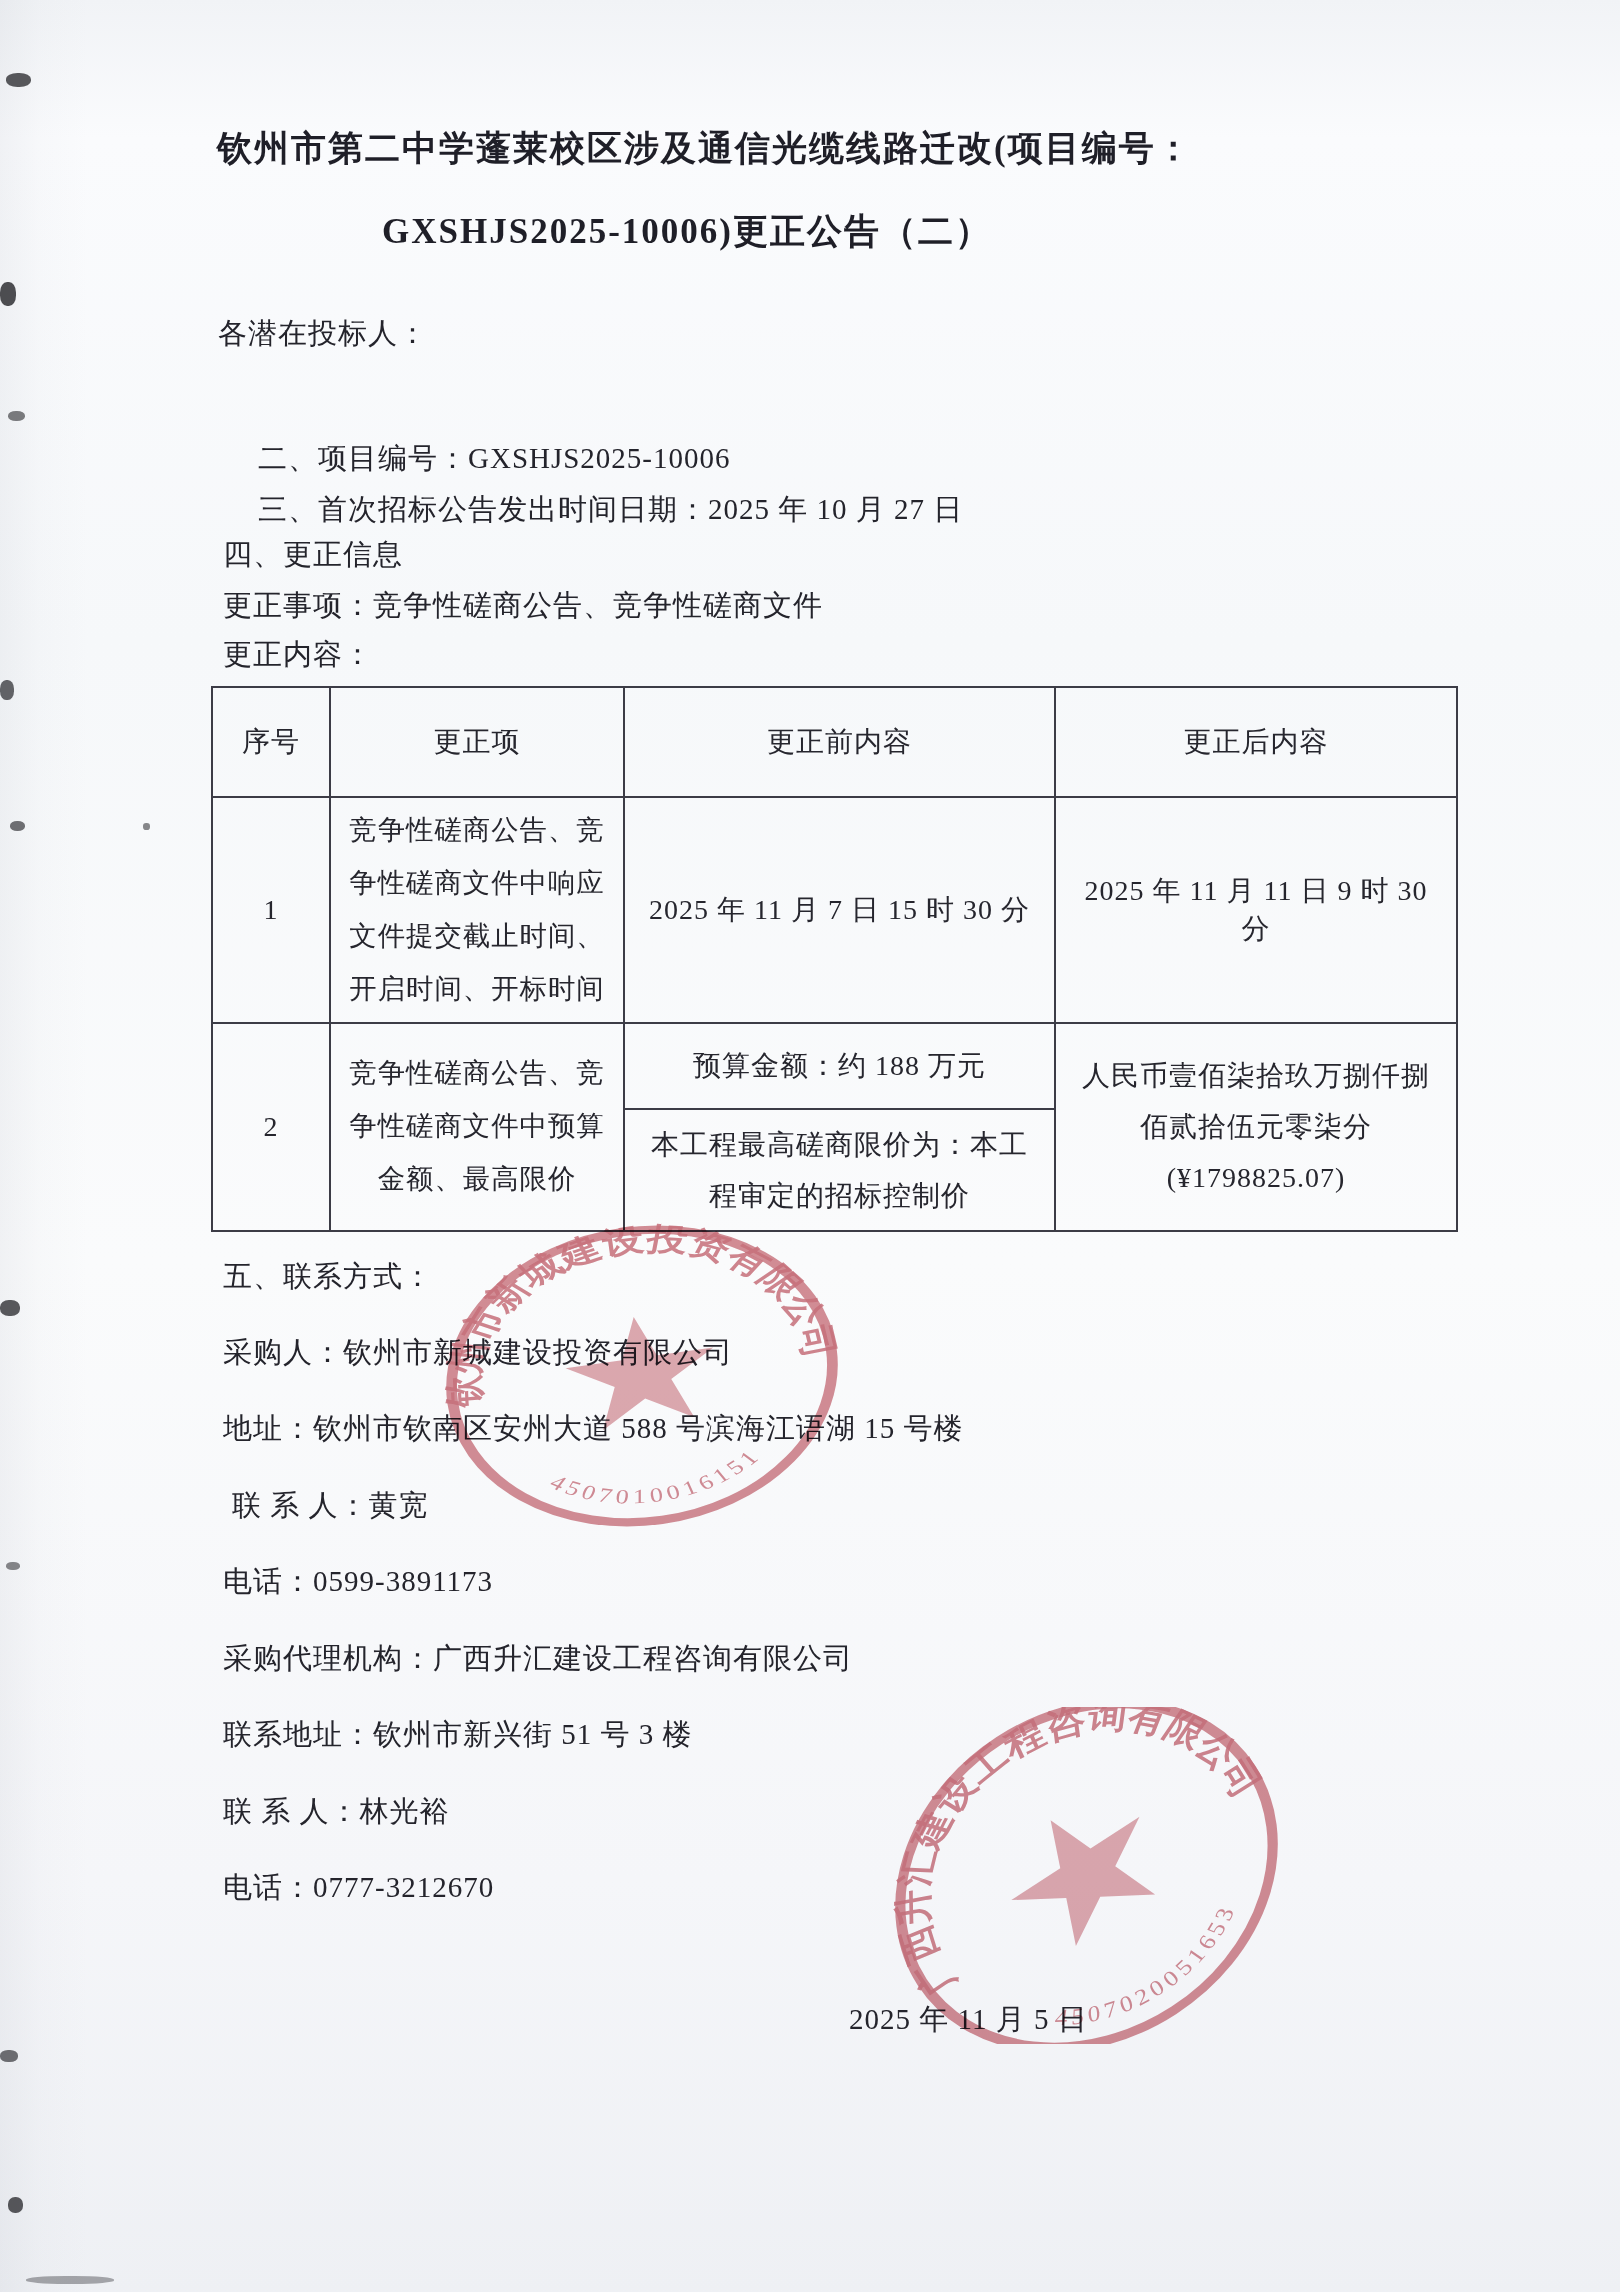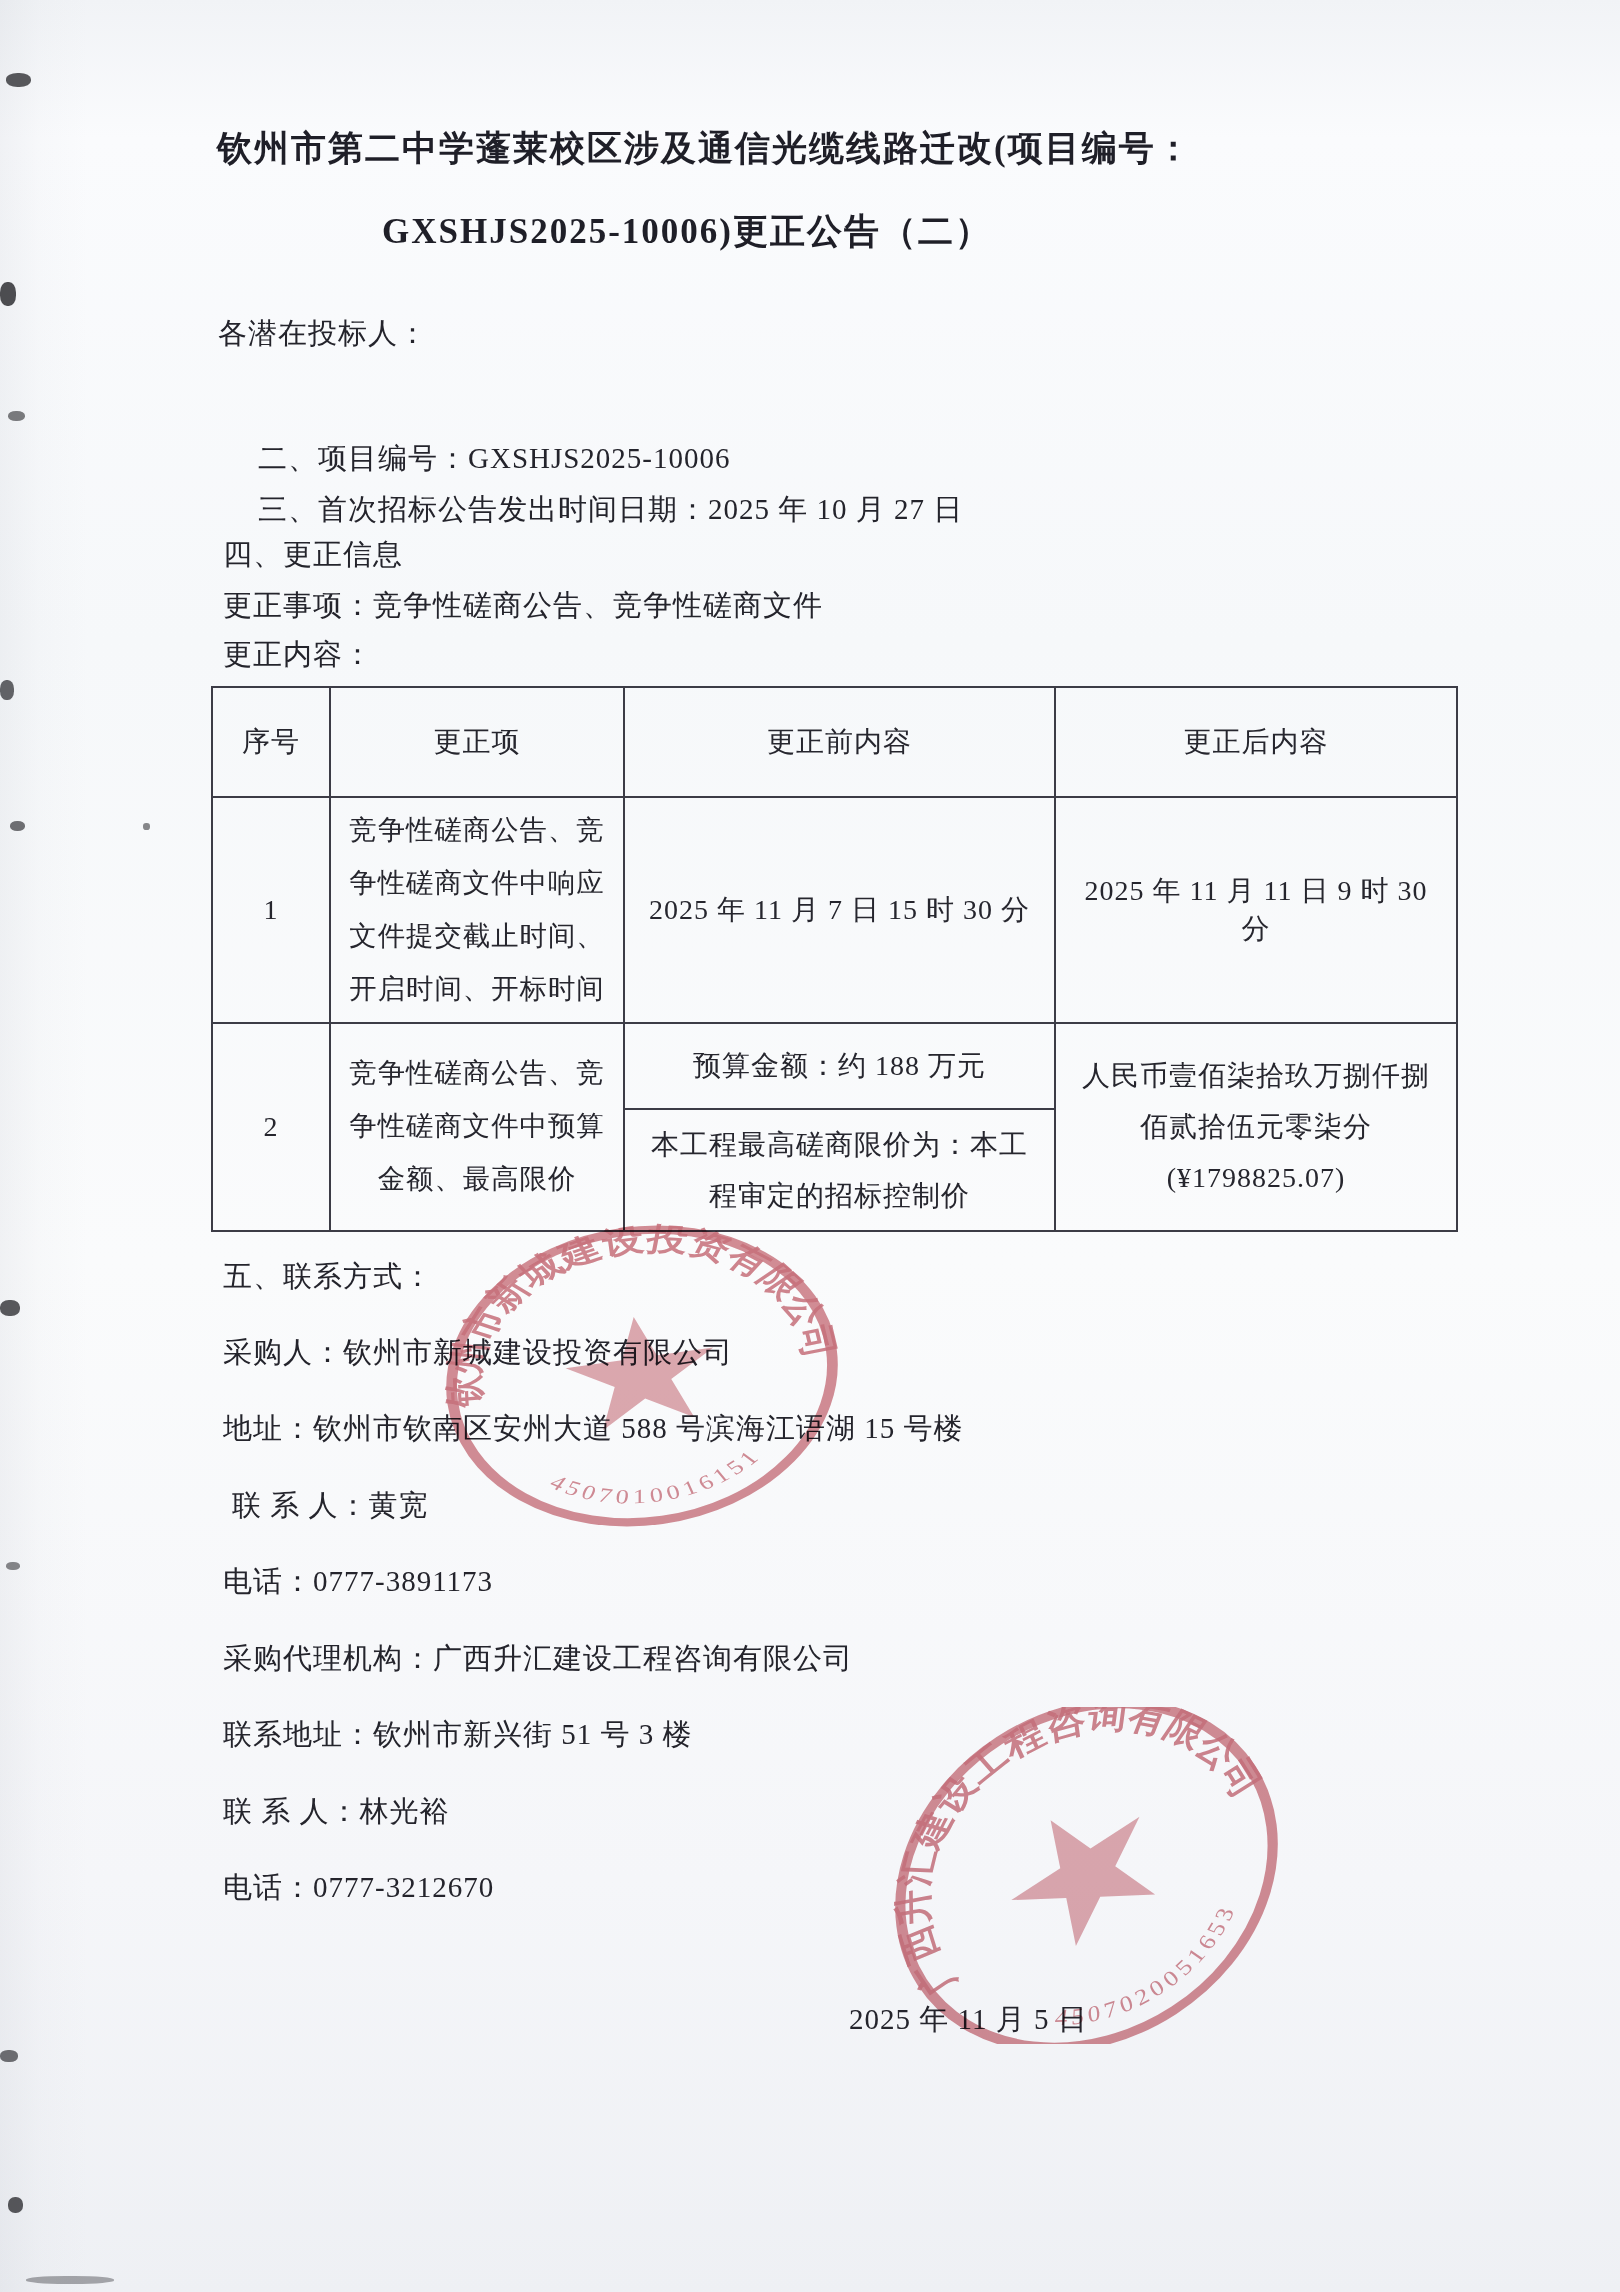--- a/index.html
+++ b/index.html
@@ -87,21 +87,21 @@
     <tr class="r2b">
       <td class="before-bottom">本工程最高磋商限价为：本工程审定的招标控制价</td>
     </tr>
   </tbody>
     </table>
 
   <div class="tline" style="left:223px;top:1257px;">五、联系方式：</div>
   <div class="tline" style="left:223px;top:1333px;">采购人：钦州市新城建设投资有限公司</div>
   <div class="tline" style="left:223px;top:1409px;text-align:right;">地址：钦州市钦南区安州大道 588 号滨海江语湖 15 号楼</div>
   <div class="tline" style="left:232px;top:1486px;">联 系 人：黄宽</div>
-  <div class="tline" style="left:223px;top:1562px;">电话：0777-3891173</div>
+  <div class="tline" style="left:223px;top:1562px;">电话：0599-3891173</div>
   <div class="tline" style="left:223px;top:1639px;">采购代理机构：广西升汇建设工程咨询有限公司</div>
   <div class="tline" style="left:223px;top:1715px;">联系地址：钦州市新兴街 51 号 3 楼</div>
   <div class="tline" style="left:223px;top:1792px;">联 系 人：林光裕</div>
   <div class="tline" style="left:223px;top:1868px;">电话：0777-3212670</div>
 
   <div class="tline" style="left:849px;top:2000px;">2025 年 11 月 5 日</div>
 
   <div class="stamp" style="left:441px;top:1220px;">
     <svg width="402" height="312" viewBox="0 0 410 318">
       <g transform="translate(205,159) rotate(-8) scale(1,0.76)">

